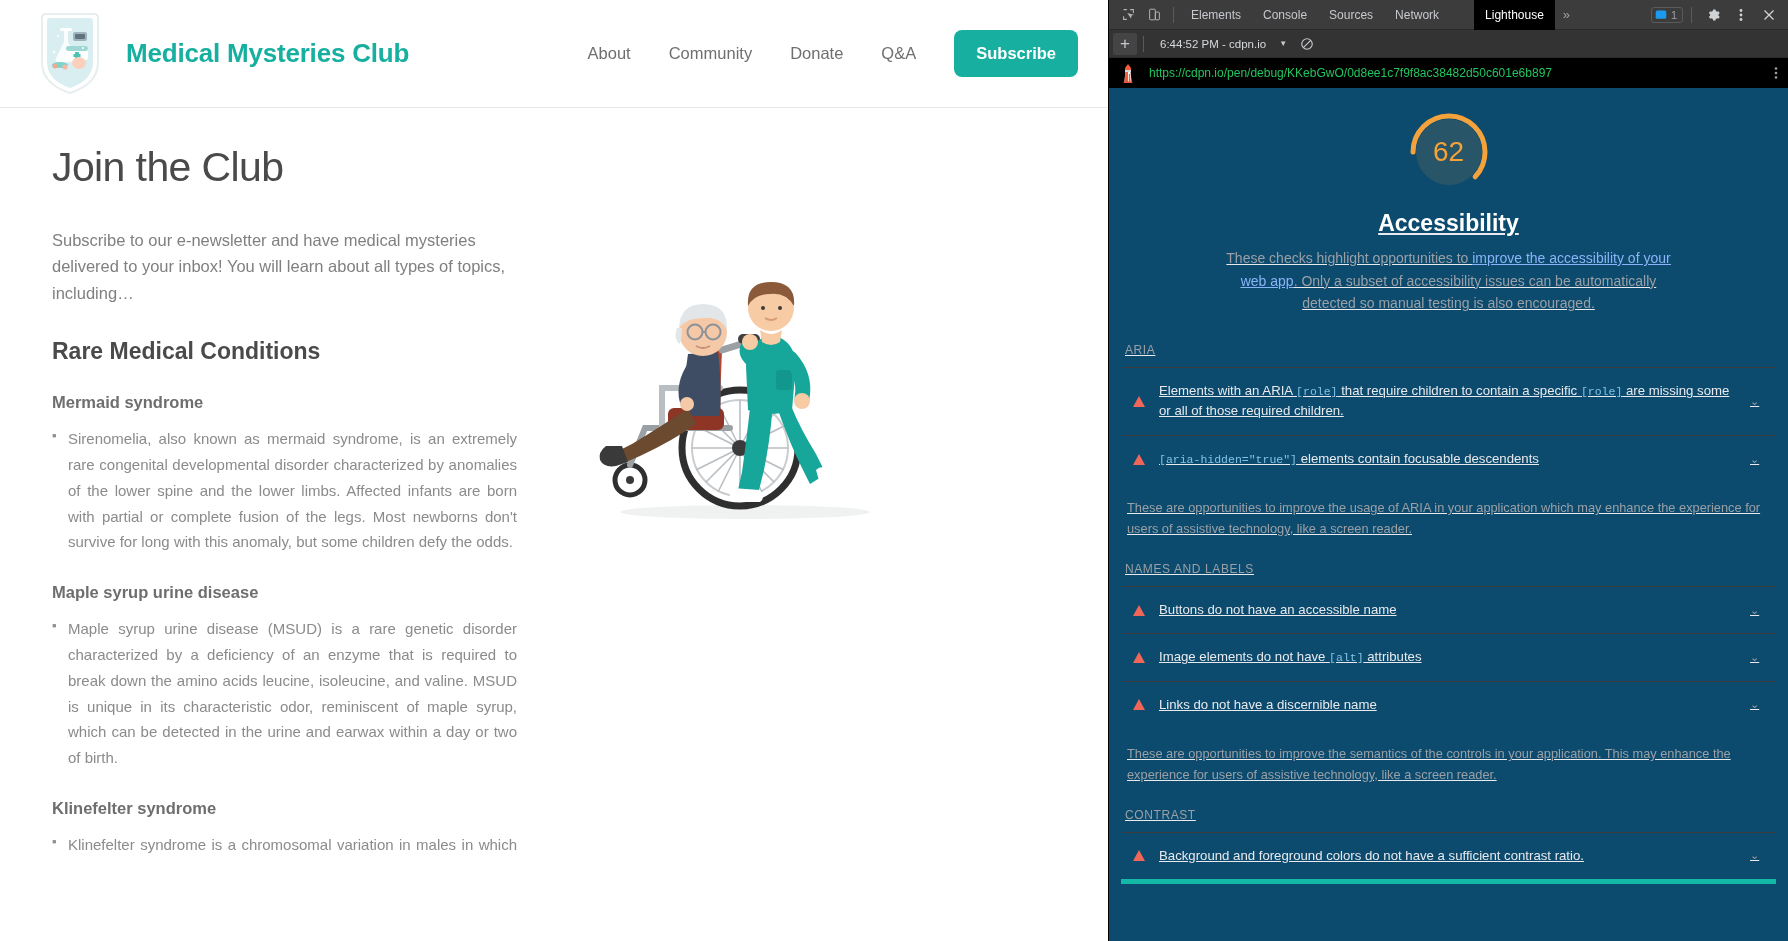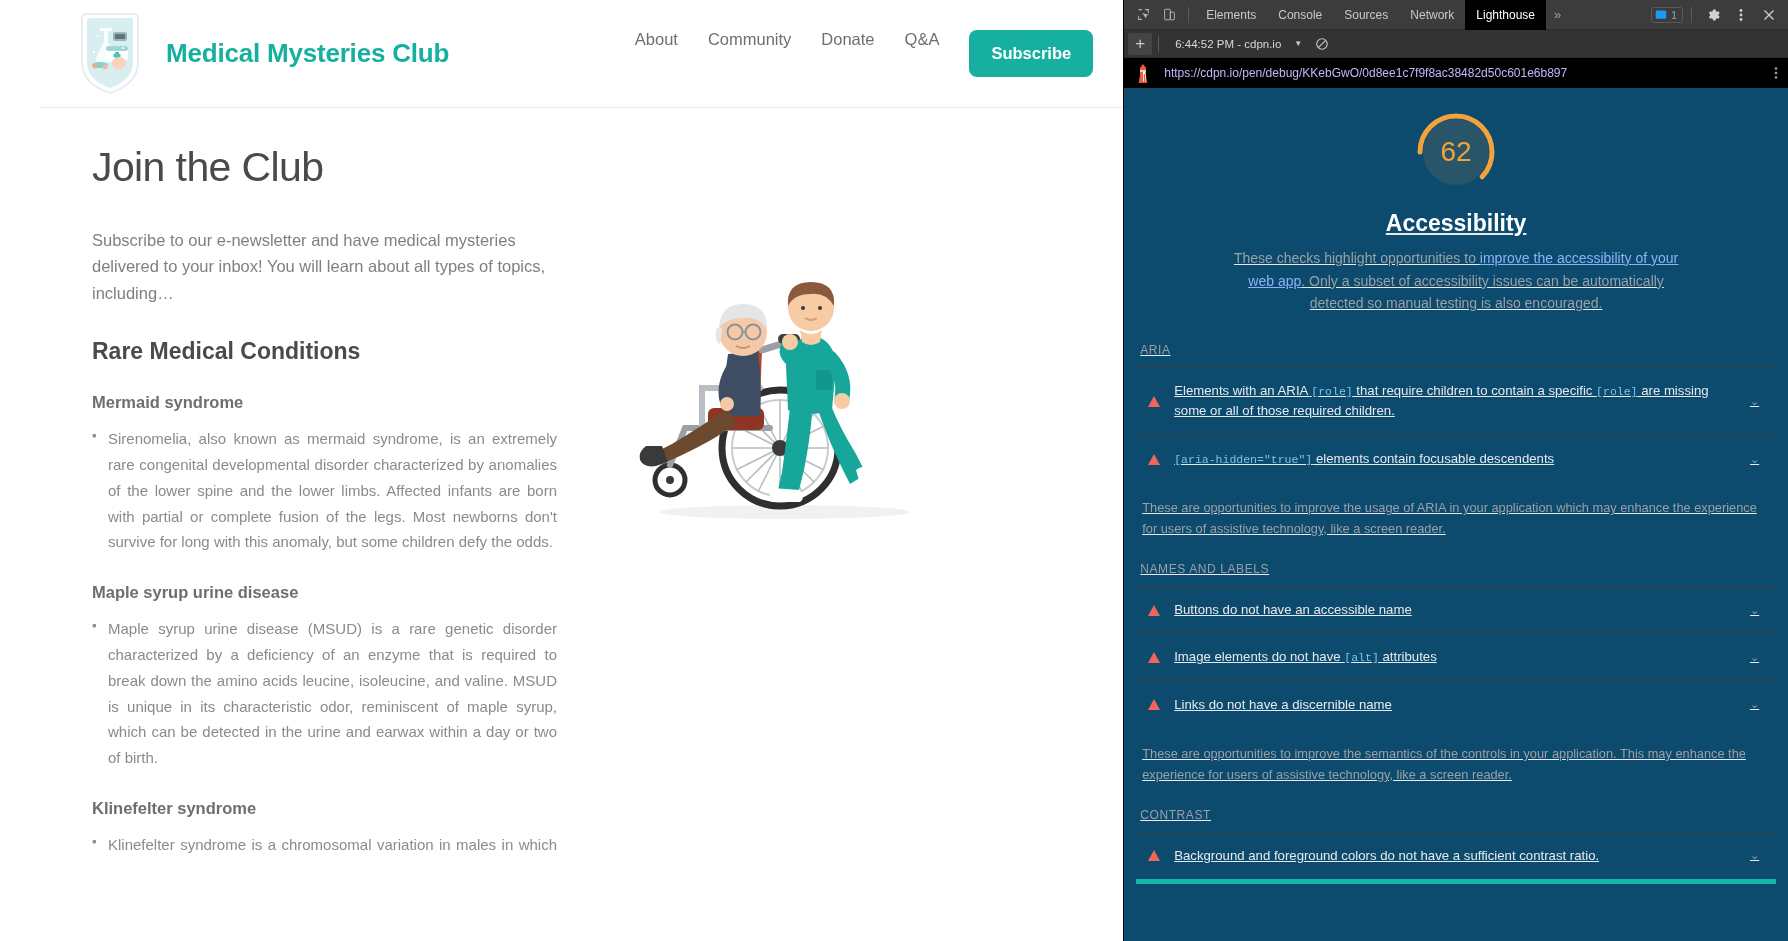--- a/index.html
+++ b/index.html
@@ -10,43 +10,42 @@
     background: #ffffff;
   }
   .screen { display: flex; width: 1788px; height: 941px; }
 
   
   .page {
     width: 1108px; height: 862px;
     background: #ffffff;
     overflow: hidden;
     position: relative;
-    margin-left: 40px;
   }
   .site-header {
     display: flex; align-items: center;
     height: 108px;
     padding: 0 30px 0 30px;
     border-bottom: 1px solid #e9e9e9;
     position: relative;
   }
   .logo-shield {
     width: 64px; height: 84px;
     flex: 0 0 auto;
     margin-left: 8px;
     position: relative;
   }
   .brand {
     font-size: 26px; font-weight: bold;
     color: #17b0a0; letter-spacing: -0.2px;
     margin-left: 24px; white-space: nowrap;
   }
   .nav {
-    display: flex; 
-    margin-left: auto; gap: 30px;
+    display: flex; align-items: center;
+    margin-left: auto; gap: 38px;
   }
   .nav a {
     color: #6f6f6f; font-size: 16.5px;
     text-decoration: none; white-space: nowrap;
   }
   .btn-subscribe-nav {
     background: #17b0a0; color: #fff;
     border: none; border-radius: 8px;
     font-size: 16.5px; font-weight: bold;
     padding: 14px 22px; cursor: pointer;
@@ -106,21 +105,21 @@
     display: flex; align-items: center; justify-content: center;
     cursor: pointer; color: #b1b4b8;
   }
   .dt-sep { width: 1px; height: 16px; background: #5a5a5a; margin: 0 6px; }
   .dt-tabs { display: flex; align-items: center; height: 30px; }
   .dt-tab {
     font-size: 12px; color: #c6c9ce;
     padding: 0 11px; height: 30px; line-height: 30px;
     cursor: pointer; white-space: nowrap;
   }
-  .dt-tab.active { background: #000000; color: #ffffff; }
+  .dt-tab.active { background: #000000; color: #ffffff; margin-left: 24px; }
   .dt-more { font-size: 13px; color: #9aa0a6; padding: 0 8px; cursor: pointer; }
   .dt-right { margin-left: auto; display: flex; align-items: center; gap: 2px; }
   .dt-badge {
     display: flex; align-items: center; gap: 4px;
     border: 1px solid #5a5a5a; border-radius: 3px;
     padding: 1px 5px 1px 3px; font-size: 11px; color: #9aa0a6;
     cursor: pointer;
   }
   .dt-badge svg { width: 12px; height: 12px; fill: #1a9bf0; }
 
@@ -143,21 +142,21 @@
   }
   .caret-down { font-size: 8px; color: #c6c9ce; }
   .dt-clear { margin-left: 8px; cursor: pointer; display: flex; align-items: center;}
 
   .dt-urlbar {
     height: 30px; background: #000000;
     display: flex; align-items: center;
     padding: 0 10px; flex: 0 0 auto;
   }
   .lh-logo { width: 18px; height: 20px; margin-right: 12px; }
-  .dt-url { font-size: 12px; color: #c4b5fd; }
+  .dt-url { font-size: 12px; color: #22c55e; }
   .dt-kebab { margin-left: auto; color: #9aa0a6; font-size: 14px; cursor: pointer; line-height: 0.6;}
 
   .lh-report {
     flex: 1; overflow: hidden;
     background: #0c4a6e;
     padding: 0;
     text-decoration: underline;
   }
   .lh-hero { padding: 22px 0 10px 0; text-align: center; }
   .gauge-wrap { display: flex; justify-content: center; }

